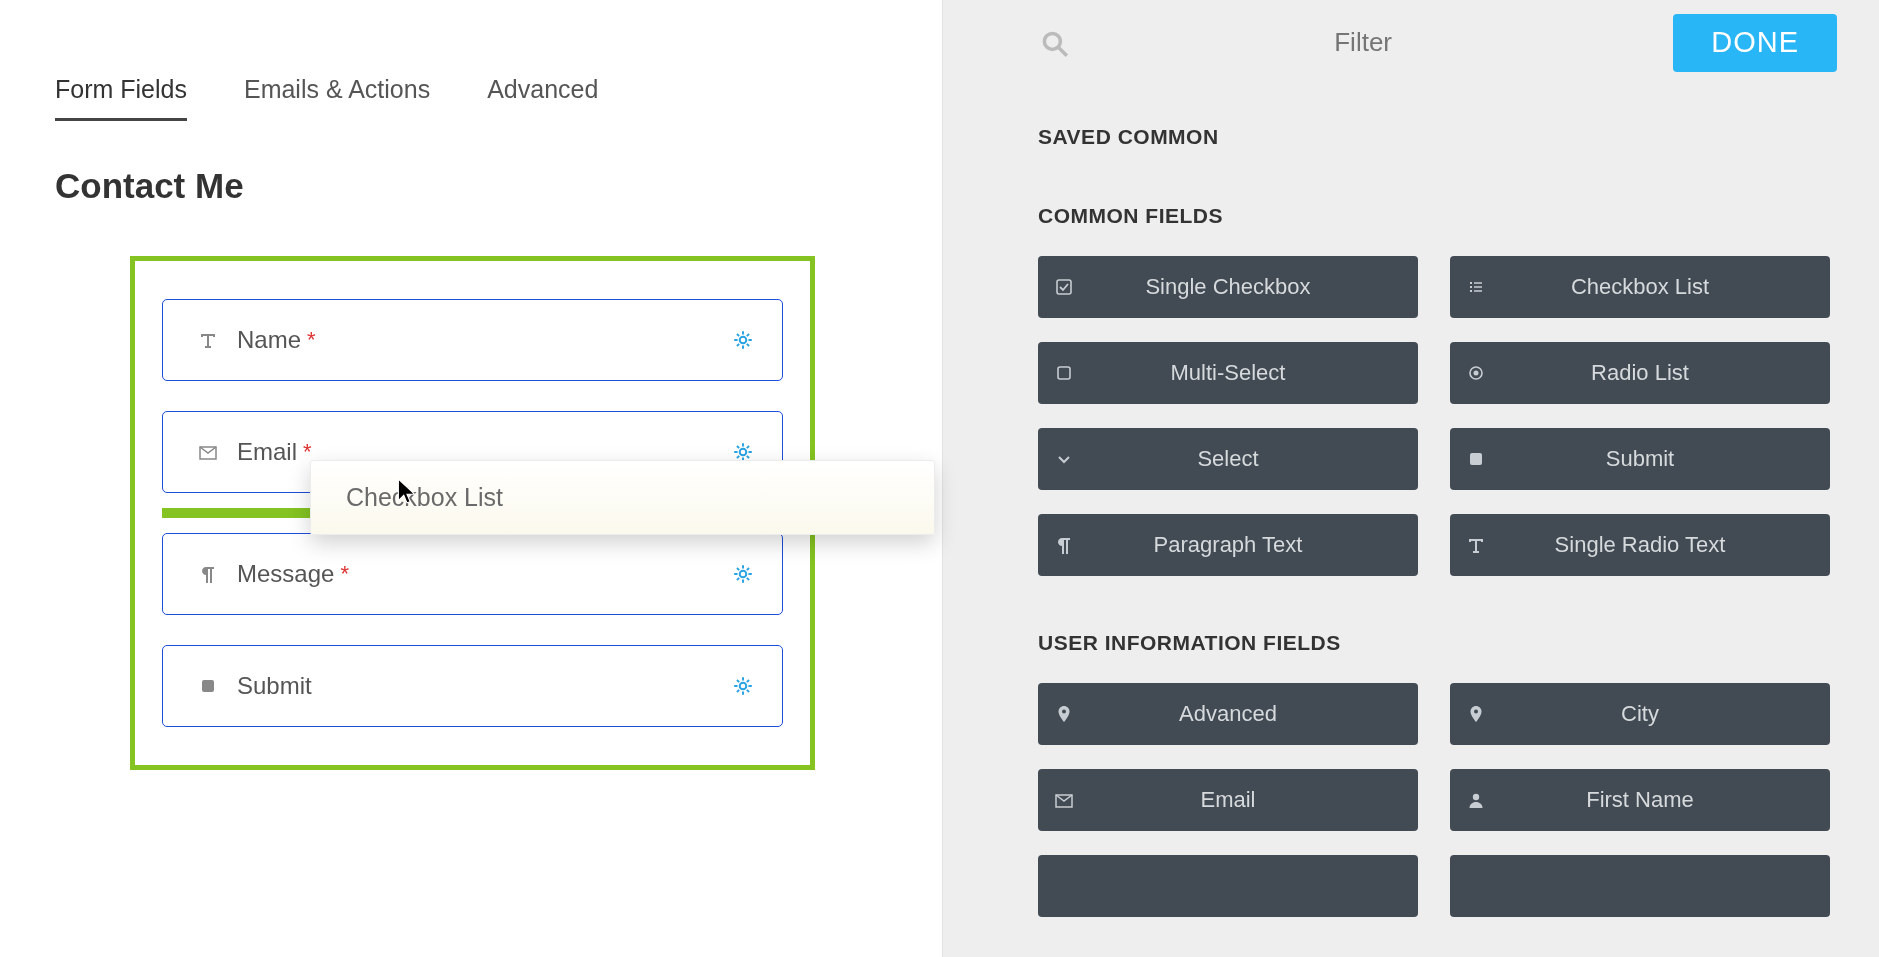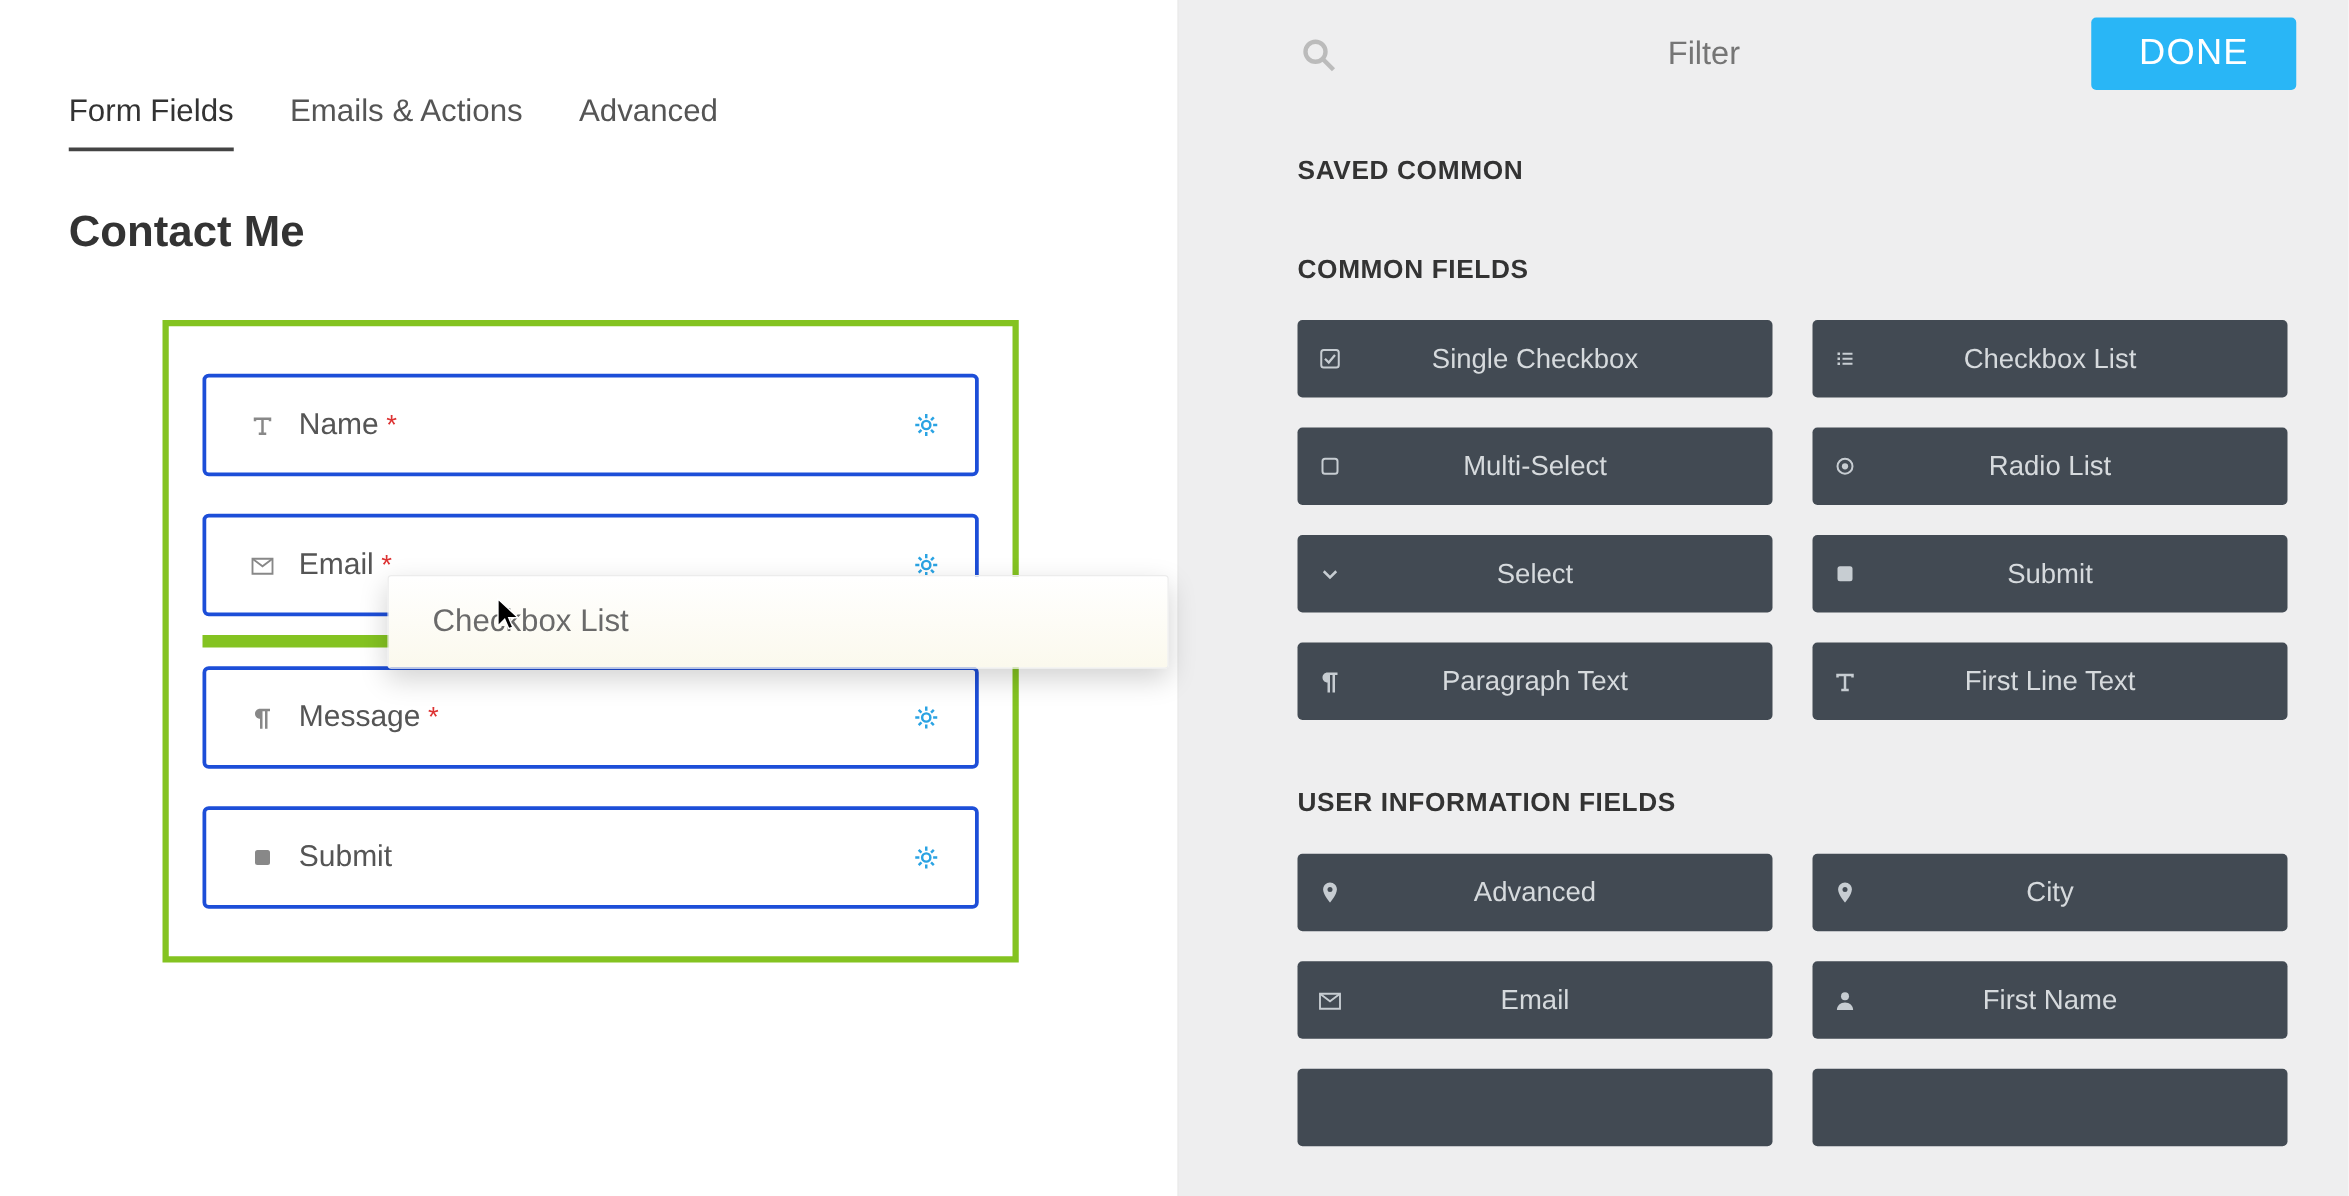--- a/index.html
+++ b/index.html
@@ -18,21 +18,21 @@
   .left-panel {
     width: 943px;
     padding: 0 0 0 55px;
     background: #fff;
     border-right: 1px solid #e3e3e3;
     position: relative;
   }
 
   .tabs {
     display: flex;
-    gap: 45px;
+    gap: 57px;
     margin-top: 75px;
   }
   .tab {
     font-size: 25px;
     color: #555;
     padding-bottom: 14px;
     border-bottom: 3px solid transparent;
     cursor: pointer;
   }
   .tab.active { border-bottom-color: #444; color: #333; }
@@ -47,21 +47,21 @@
   .form-dropzone {
     margin-top: 50px;
     margin-left: 75px;
     width: 685px;
     border: 5px solid #84c321;
     padding: 38px 27px 38px 27px;
     position: relative;
   }
 
   .field-block {
-    border: 3px solid #1d4ed8;
+    border: 1px solid #1d4ed8;
     border-radius: 5px;
     height: 82px;
     display: flex;
     align-items: center;
     padding: 0 28px;
     background: #fff;
     position: relative;
     margin-bottom: 30px;
   }
   .field-block:last-child { margin-bottom: 0; }
@@ -417,21 +417,21 @@
             </svg>
           </span>
           <span class="p-label">Paragraph Text</span>
         </div>
       <div class="palette-btn">
           <span class="p-icon">
             <svg width="20" height="20" viewBox="0 0 20 20">
               <use href="#i-text"></use>
             </svg>
           </span>
-          <span class="p-label">First Line Text</span>
+          <span class="p-label">Single Radio Text</span>
         </div>
     </div>
 
     <div class="section-heading">USER INFORMATION FIELDS</div>
     <div class="field-grid">
       <div class="palette-btn">
           <span class="p-icon">
             <svg width="20" height="20" viewBox="0 0 20 20">
               <use href="#i-pin"></use>
             </svg>

